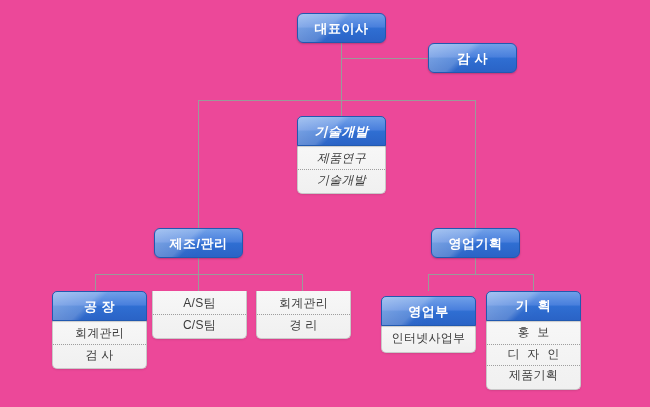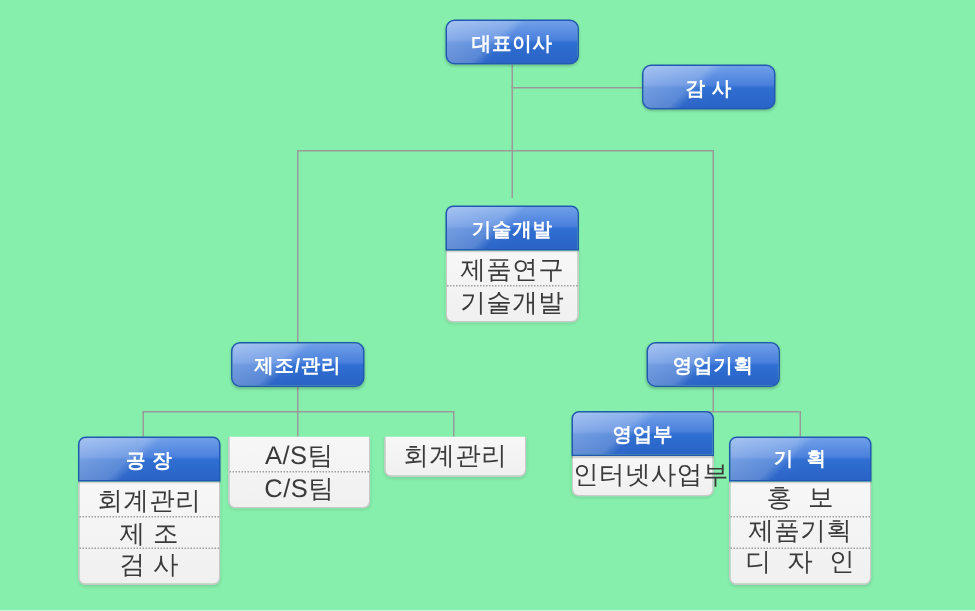--- a/index.html
+++ b/index.html
@@ -9,21 +9,21 @@
     background: #ffffff;
   }
   body {
     font-family: "Liberation Sans", "DejaVu Sans", sans-serif;
     -webkit-font-smoothing: antialiased;
   }
   #org-chart {
     position: relative;
     width: 650px;
     height: 407px;
-    background: #86efac;
+    background: #ec4899;
     overflow: hidden;
   }
 
   
   .line {
     position: absolute;
     background: #9a9a9a;
   }
   .line.v { width: 1px; }
   .line.h { height: 1px; }
@@ -76,21 +76,21 @@
     border-radius: 0 0 5px 5px;
     background: linear-gradient(to bottom, #f7f7f7 0%, #f0f0f0 100%);
     box-shadow: 0 1px 2px rgba(0,0,0,0.10);
     padding: 2px 0 3px 0;
   }
   .sub-item {
     box-sizing: border-box;
     height: 21px;
     line-height: 21px;
     text-align: center;
-    font-size: 17px;
+    font-size: 12px;
     color: #3a3a3a;
     letter-spacing: 0.3px;
     white-space: nowrap;
   }
   .sub-item + .sub-item {
     border-top: 1px dotted #9e9e9e;
   }
 
   
   .w95  { width: 95px; }
@@ -125,67 +125,67 @@
   <div class="line v" style="left:533px; top:274px; height:17px;"></div>
 
   <div class="node capsule w89" style="left:297px; top:13px;">
     <div class="node-head">대표이사</div>
   </div>
 
   <div class="node capsule w89" style="left:428px; top:43px;">
     <div class="node-head">감      사</div>
   </div>
 
-  <div class="node stacked w89" style="left:297px; top:137px;">
+  <div class="node stacked w89" style="left:297px; top:116px;font-style:italic;">
     <div class="node-head">기술개발</div>
     <div class="node-body">
       <div class="sub-item">제품연구</div>
       <div class="sub-item">기술개발</div>
     </div>
   </div>
 
   <div class="node capsule w89" style="left:154px; top:228px;">
     <div class="node-head">제조/관리</div>
   </div>
 
   <div class="node capsule w89" style="left:431px; top:228px;">
     <div class="node-head">영업기획</div>
   </div>
 
   <div class="node stacked w95" style="left:52px; top:291px;">
     <div class="node-head">공      장</div>
     <div class="node-body">
       <div class="sub-item">회계관리</div>
-      <div class="sub-item">제      조</div>
       <div class="sub-item">검      사</div>
     </div>
   </div>
 
   <div class="node stacked w95" style="left:152px; top:291px;">
     <div class="node-body">
       <div class="sub-item">A/S팀</div>
       <div class="sub-item">C/S팀</div>
     </div>
   </div>
 
   <div class="node stacked w95" style="left:256px; top:291px;">
     <div class="node-body">
       <div class="sub-item">회계관리</div>
+      <div class="sub-item">경      리</div>
     </div>
   </div>
 
-  <div class="node stacked w95" style="left:381px; top:274px;">
+  <div class="node stacked w95" style="left:381px; top:296px;">
     <div class="node-head">영업부</div>
     <div class="node-body">
       <div class="sub-item">인터넷사업부</div>
     </div>
   </div>
 
   <div class="node stacked w95" style="left:486px; top:291px;font-family:Liberation Mono, monospace;">
     <div class="node-head">기      획</div>
     <div class="node-body">
       <div class="sub-item">홍      보</div>
+      <div class="sub-item">디 자 인</div>
       <div class="sub-item">제품기획</div>
-      <div class="sub-item">디 자 인</div>
     </div>
   </div>
 
 </div>
 
 </body></html>

